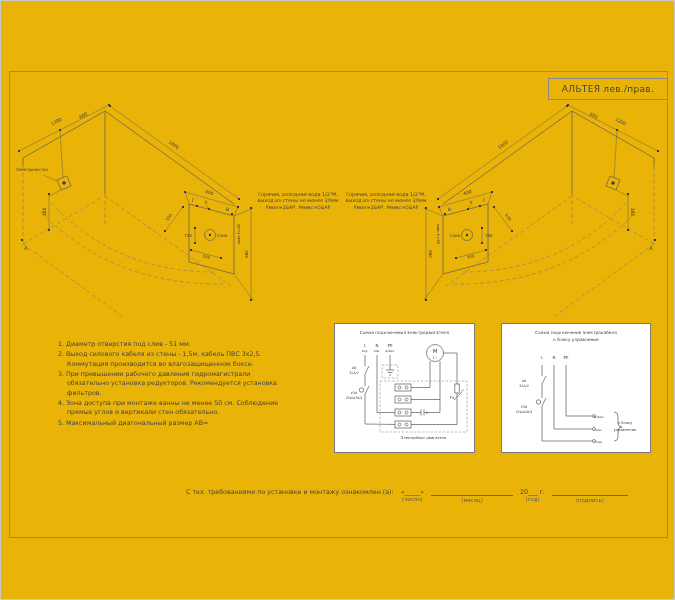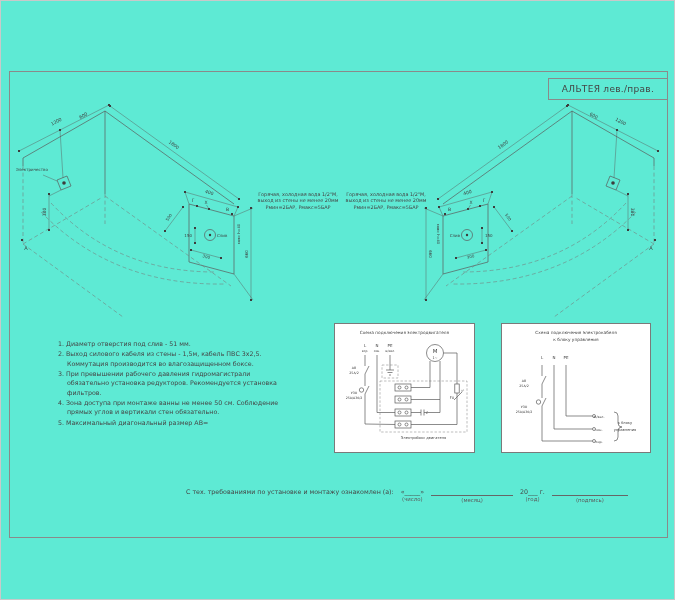--- a/index.html
+++ b/index.html
@@ -1,16 +1,16 @@
 <!DOCTYPE html>
 <html><head>
 <meta charset="utf-8">
 <style>
   html,body{margin:0;padding:0;background:#fff;}
-  #page{position:relative;width:675px;height:600px;background:#5eead4;border:1px solid #c9c9c9;box-sizing:border-box;overflow:hidden;
+  #page{position:relative;width:675px;height:600px;background:#eab308;border:1px solid #c9c9c9;box-sizing:border-box;overflow:hidden;
         font-family:"DejaVu Sans",sans-serif;color:#3d3d3d;}
   .abs{position:absolute;}
   
   .frame{left:8px;top:70px;width:657px;height:465px;border:1px solid #8a8a8a;}
   .titlebox{position:absolute;right:-1px;top:6px;width:118px;height:20px;border:1px solid #8a8a8a;
             display:flex;align-items:center;justify-content:center;font-size:9px;letter-spacing:.3px;color:#444;}
   
   svg{overflow:visible;}
   .s{stroke:#5a5a5a;fill:none;stroke-width:.7px;}
   .thin{stroke-width:.45px;}

